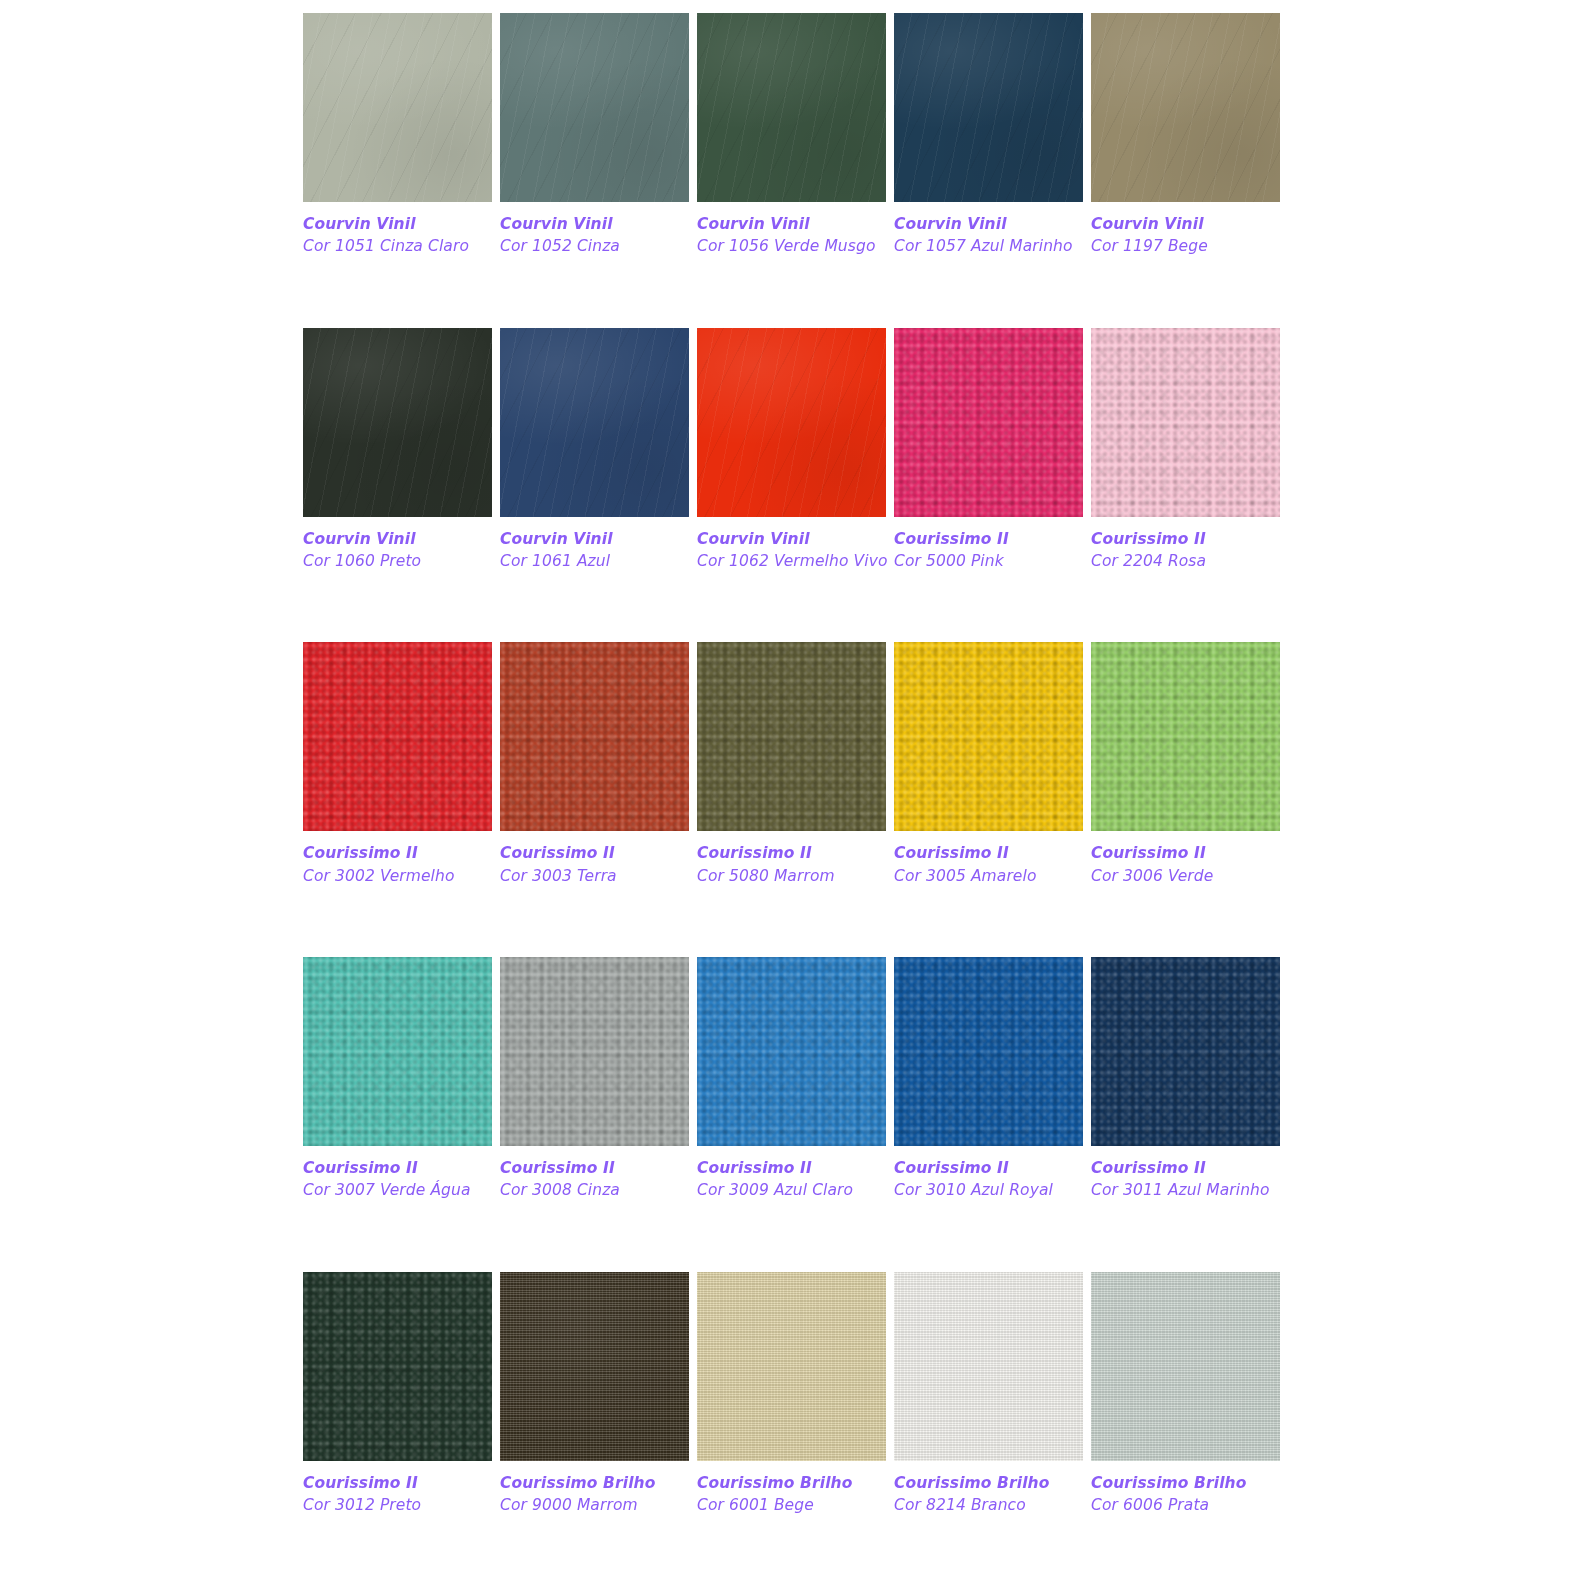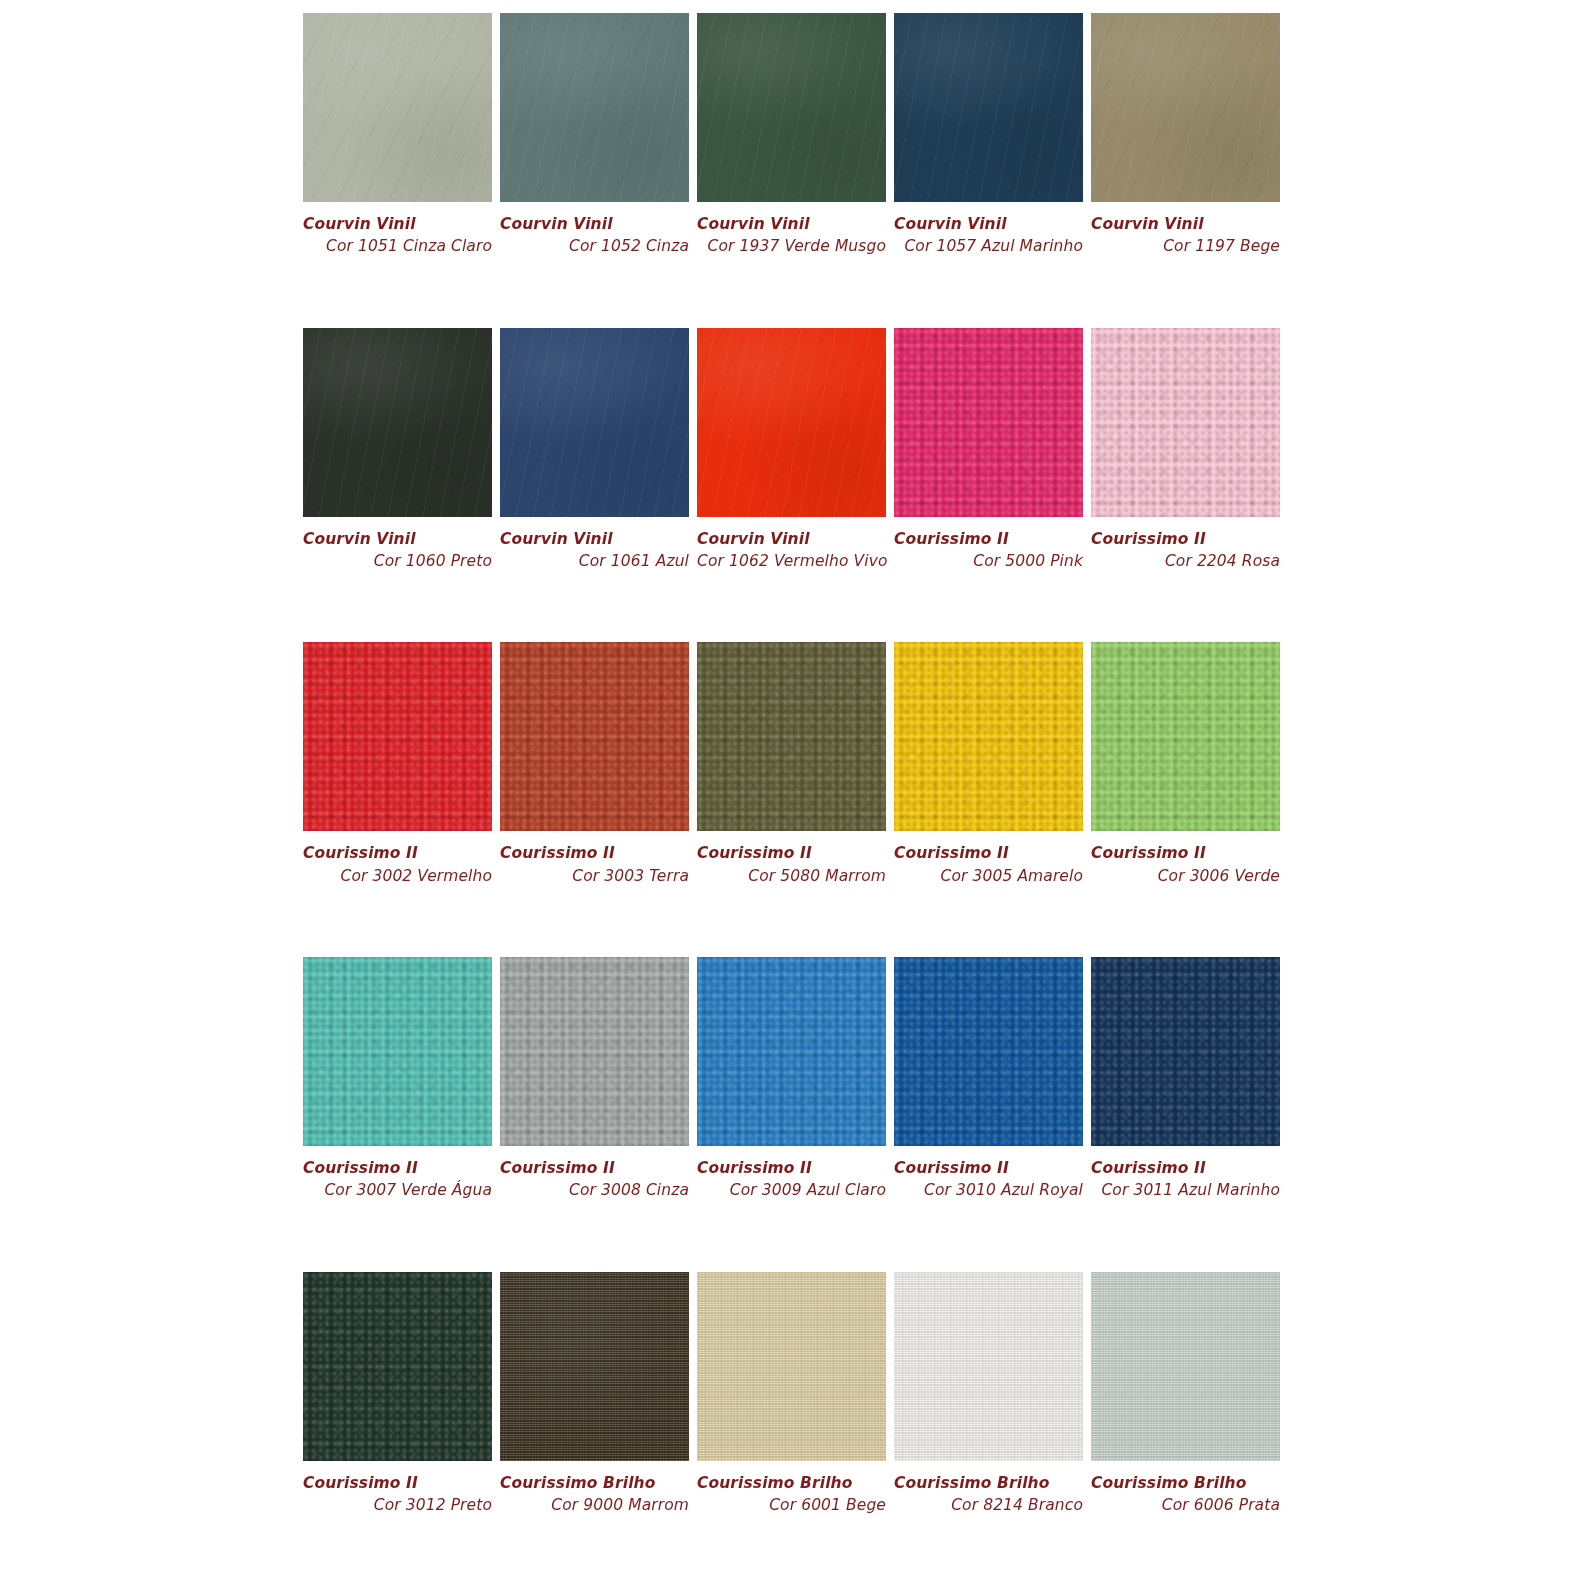--- a/index.html
+++ b/index.html
@@ -93,35 +93,34 @@
       repeating-linear-gradient(90deg,
         rgba(255,255,255,0.07) 0px,
         rgba(255,255,255,0.07) 1px,
         rgba(0,0,0,0.05) 1px,
         rgba(0,0,0,0.05) 3.2px),
       radial-gradient(ellipse 110% 90% at 40% 30%, rgba(255,255,255,0.05), rgba(255,255,255,0) 70%);
   }
   .labels {
     padding-top: 11px;
     line-height: 1.44;
-    color: #7f1d1d;
+    color: #8b5cf6;
   }
   .label-family,
   .label-color {
     font-style: italic;
     font-size: 15.5px;
     letter-spacing: 0.1px;
     white-space: nowrap;
   }
   .label-family {
     font-weight: 600;
   }
   .label-color {
     font-weight: 400;
-    text-align: right;
   }
 </style>
 </head>
 <body>
 
 <div id="sheet">
   <div class="grid" id="swatch-grid">
       <div class="cell">
         <div class="swatch" style="background-color: rgb(176, 181, 165);">
           <div class="tex tex-vinil"></div>
@@ -139,21 +138,21 @@
           <div class="label-family">Courvin Vinil</div>
           <div class="label-color">Cor 1052 Cinza</div>
         </div>
       </div>
       <div class="cell">
         <div class="swatch" style="background-color: rgb(59, 85, 65);">
           <div class="tex tex-vinil"></div>
         </div>
         <div class="labels">
           <div class="label-family">Courvin Vinil</div>
-          <div class="label-color">Cor 1937 Verde Musgo</div>
+          <div class="label-color">Cor 1056 Verde Musgo</div>
         </div>
       </div>
       <div class="cell">
         <div class="swatch" style="background-color: rgb(30, 61, 85);">
           <div class="tex tex-vinil"></div>
         </div>
         <div class="labels">
           <div class="label-family">Courvin Vinil</div>
           <div class="label-color">Cor 1057 Azul Marinho</div>
         </div>

